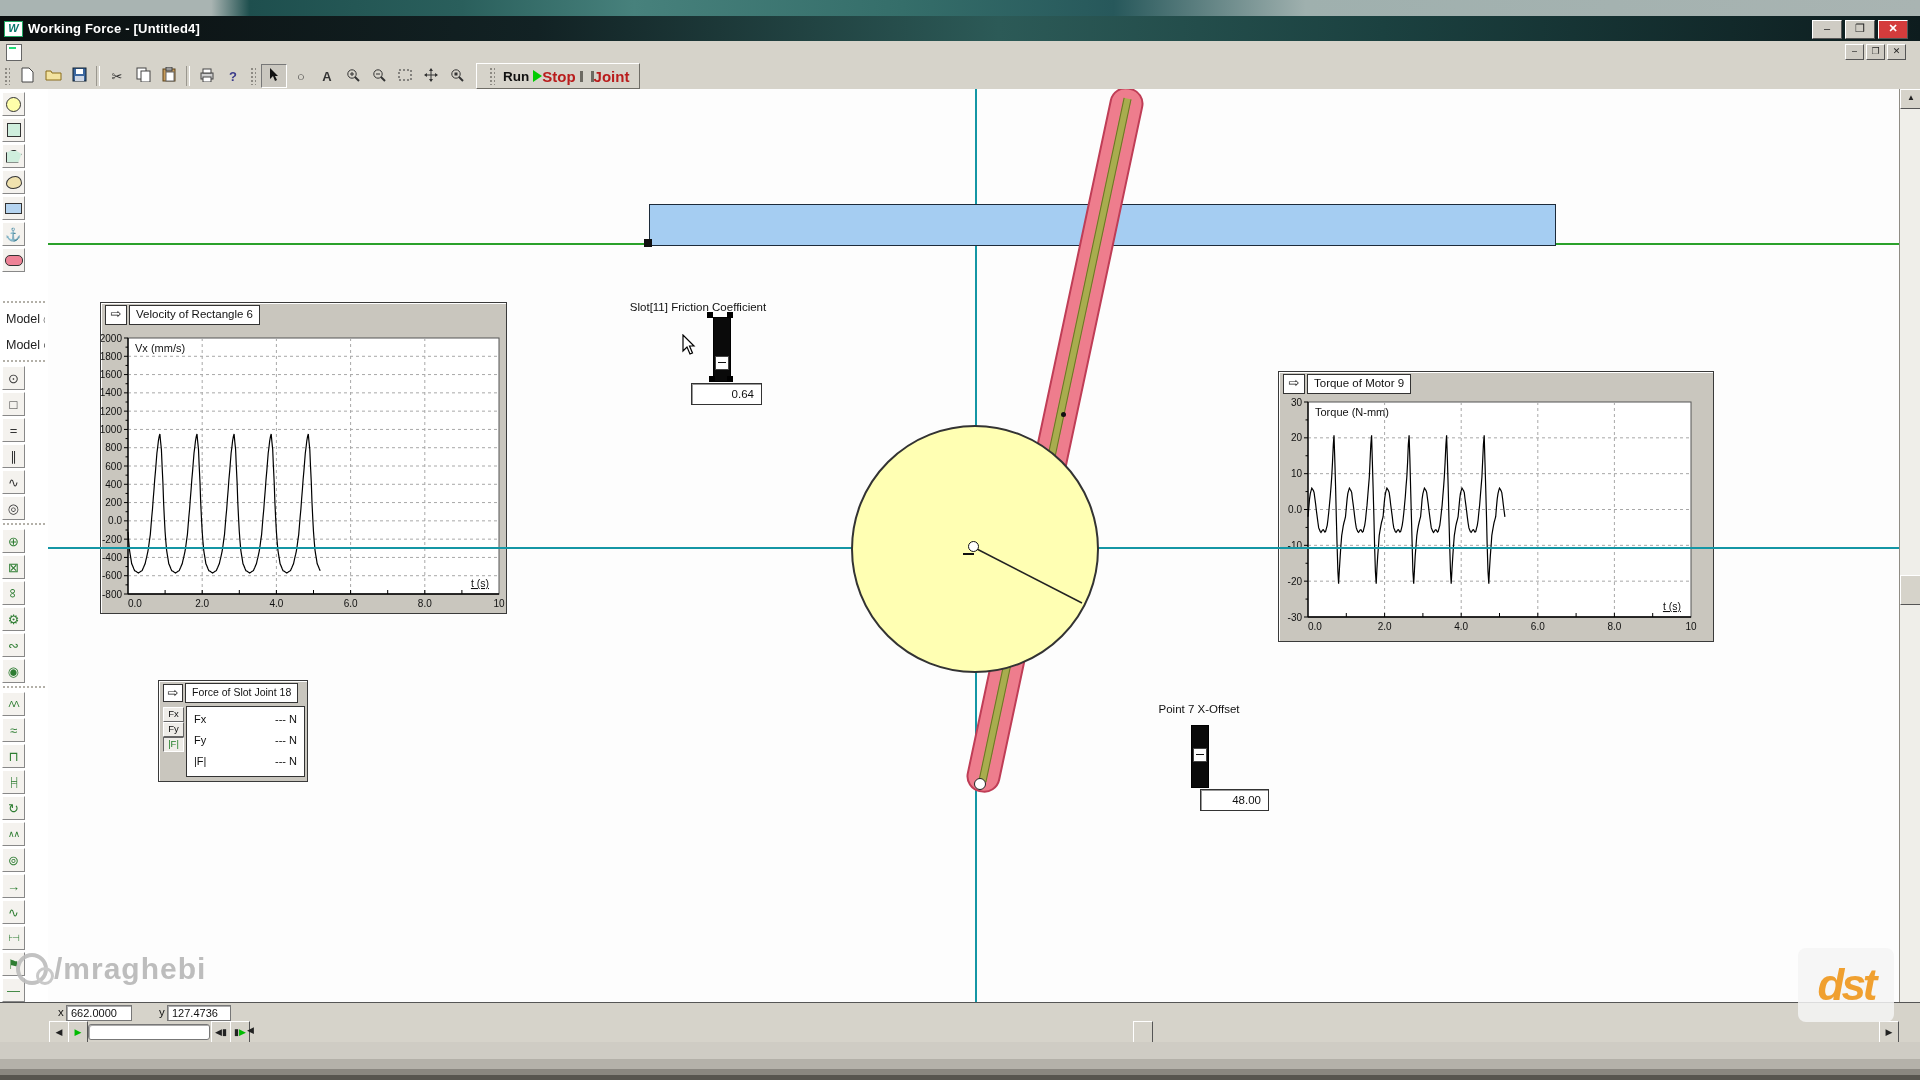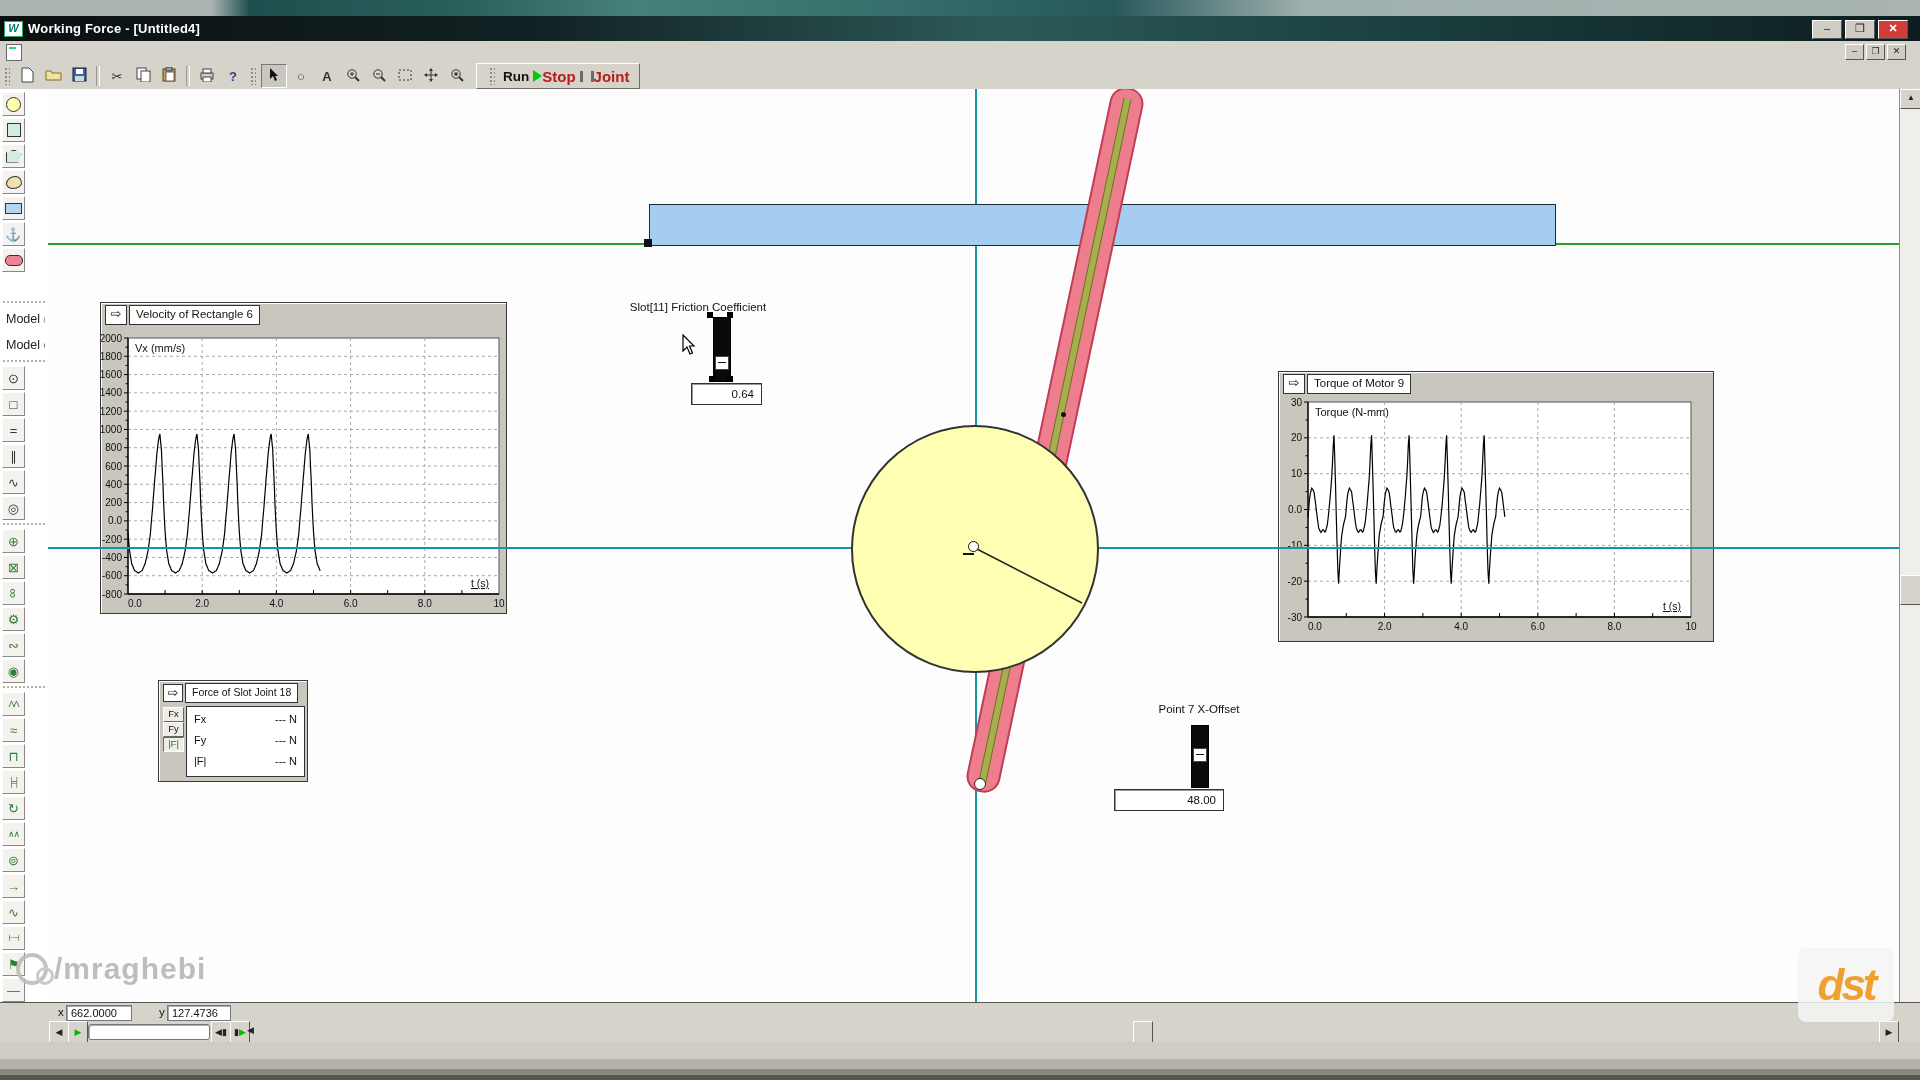--- a/index.html
+++ b/index.html
@@ -564,21 +564,21 @@
     <div class="selhandle" style="left:659px;top:223px;"></div>
     <div class="selhandle" style="left:679px;top:223px;"></div>
     <div class="selhandle" style="left:661px;top:287px;"></div>
     <div class="selhandle" style="left:679px;top:287px;"></div>
     <div class="valbox" style="left:643px;top:294px;width:62px;">0.64</div>
 
     <div class="ctl-label" style="left:1151px;top:614px;">Point 7 X-Offset</div>
     <div class="vslider" style="left:1143px;top:636px;height:61px;">
       <div class="vthumb" style="top:22px;"></div>
     </div>
-    <div class="valbox" style="left:1066px;top:700px;width:60px;padding-left:41px;">48.00</div>
+    <div class="valbox" style="left:1152px;top:700px;width:60px;">48.00</div>
 
     <div class="body" id="bar-body"></div>
     <div id="bar-handle"></div>
     <div class="body" id="rod-body">
         <div class="rod-slot"></div>
       </div>
     <div class="body" id="disc-body"></div>
     <svg id="canvas-overlay" width="1851" height="913">
       <line x1="925" y1="458" x2="1034" y2="514" stroke="#222" stroke-width="1.5"></line>
     </svg>

